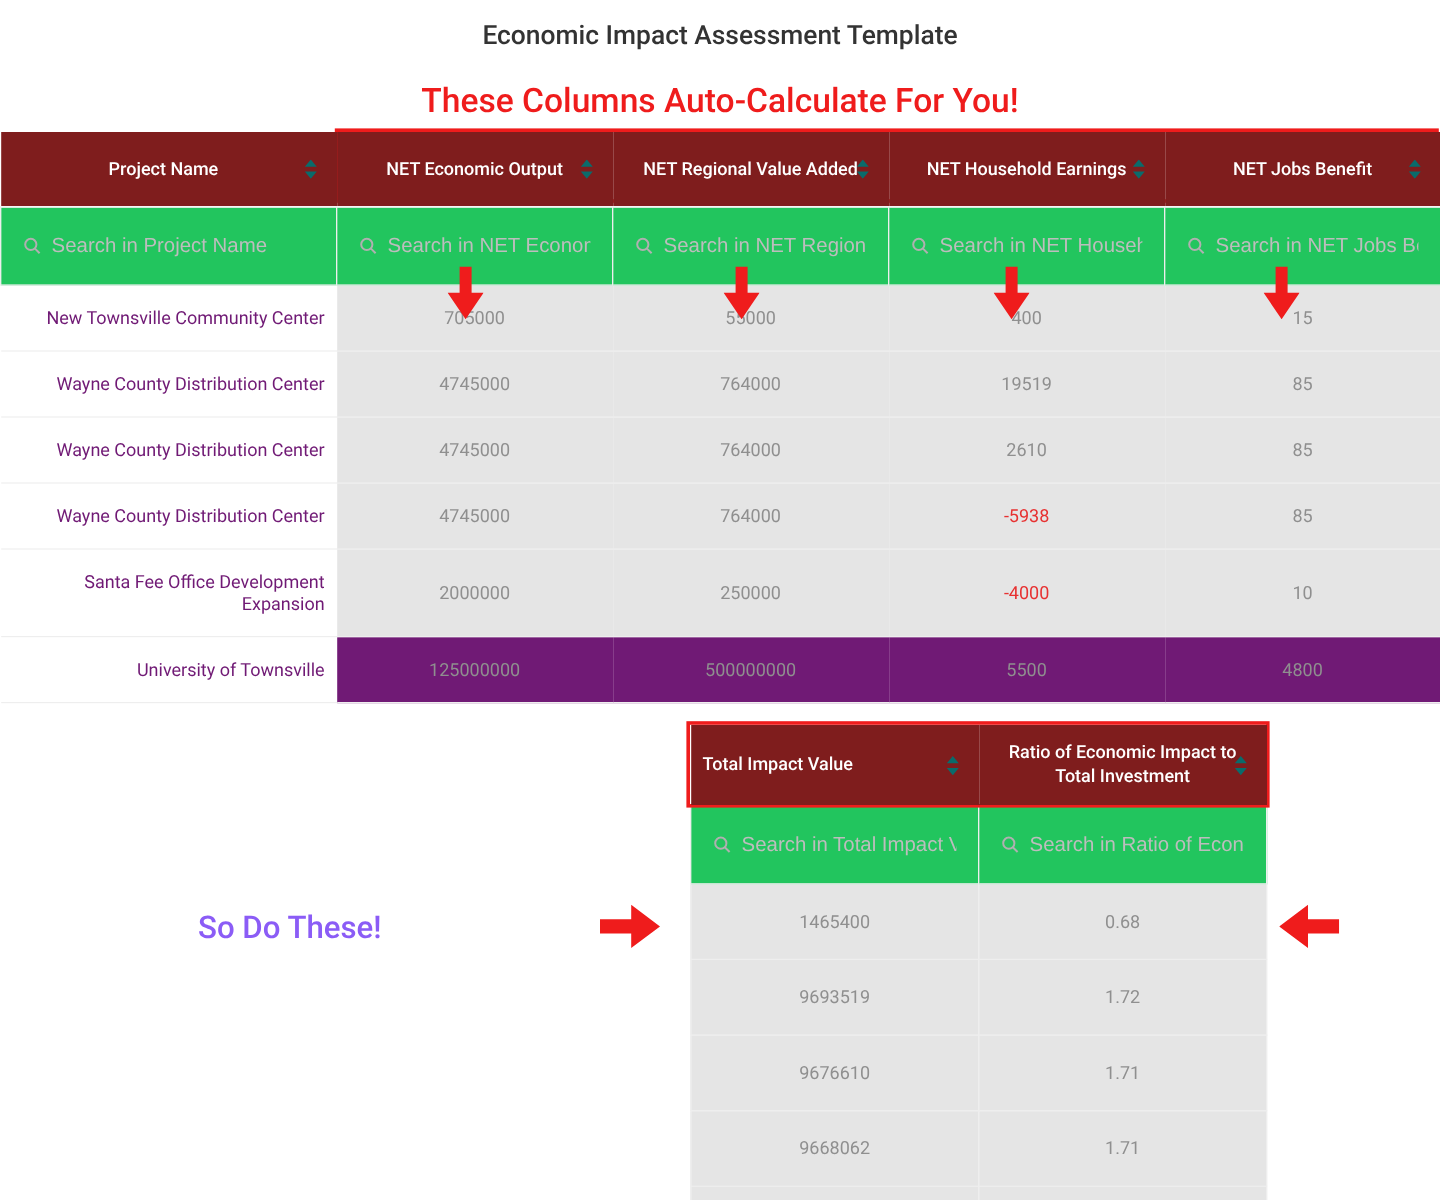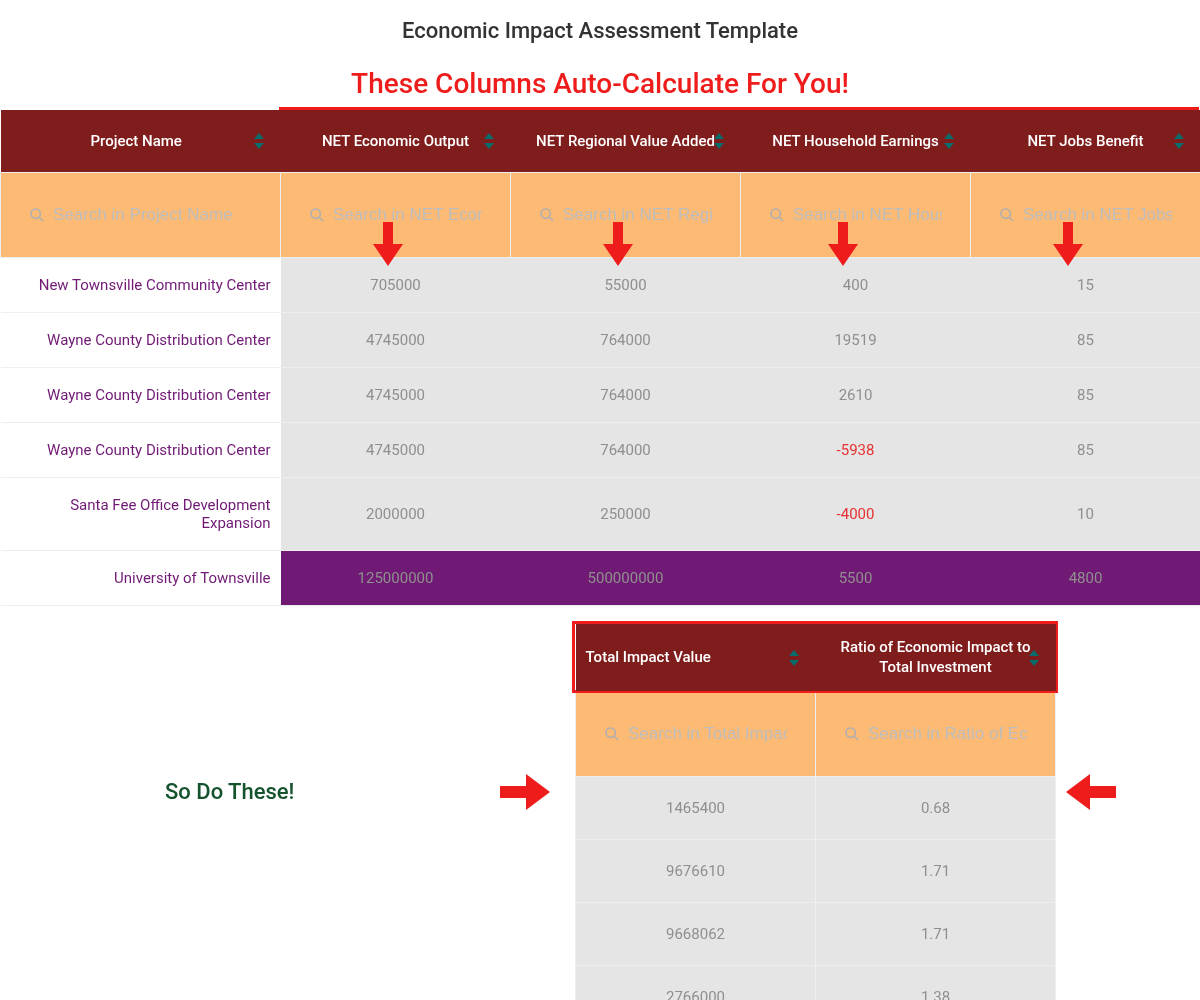--- a/index.html
+++ b/index.html
@@ -9,39 +9,39 @@
   .table-wrap { position: relative; }
   .hl-box { position: absolute; border: 3px solid #ef1c1c; pointer-events: none; }
   table { width: 100%; border-collapse: collapse; table-layout: fixed; }
   thead th {
     background: #7f1d1d; color: #fff; font-weight: 500; font-size: 15px;
     padding: 22px 10px; position: relative; text-align: center; margin-top: 40px;
   }
   thead th:first-child { text-align: left; padding-left: 90px; }
   .sort-ic { position: absolute; right: 16px; top: 50%; transform: translateY(-50%); width: 12px; height: 16px; }
   .sort-ic svg { width: 12px; height: 16px; display: block; }
-  .search-row td { background: #fdba74; padding: 18px; border: 1px solid #eee; }
+  .search-row td { background: #22c55e; padding: 8px; border: 1px solid #eee; }
   .search-cell { display: flex; align-items: center; padding: 14px 10px; gap: 8px; }
   .search-cell svg { width: 16px; height: 16px; flex: 0 0 auto; color: #b0b0b0; }
   .search-cell input {
     border: none; background: transparent; font-size: 17px; color: #333;
     width: 100%; outline: none;
   }
   .search-cell input::placeholder { color: #bdbdbd; }
   tbody.data tr td { padding: 18px 10px; font-size: 15px; border-top: 1px solid #eee; border-bottom: 1px solid #eee; }
   tbody.data tr td.name { text-align: right; color: #701a75; background: #fff; }
   tbody.data tr td.calc { text-align: center; color: #8f8f8f; background: #e5e5e5; }
   tbody.data tr td.calc.neg { color: #e73131; }
   tbody.data tr:last-child td.calc { background: #701a75; }
   .down-arrow { position: absolute; top: -10px; width: 30px; height: 44px; }
   .down-arrow svg { width: 30px; height: 44px; }
 
   .sec2 { margin-top: 18px; display: flex; }
   .sec2-left { flex: 0 0 575px; position: relative; }
-  .sec2-label { color: #14532d; font-size: 22px; font-weight: 500; position: absolute; left: 165px; top: 155px; }
+  .sec2-label { color: #8b5cf6; font-size: 26px; font-weight: 500; position: absolute; left: 165px; top: 155px; }
   .sec2-right-arrow { position: absolute; left: 500px; top: 150px; }
   .sec2-right-arrow svg, .sec2-left-arrow svg { width: 50px; height: 36px; }
   .sec2-left-arrow { position: absolute; left: 10px; top: 150px; }
   .sec2-table-wrap { position: relative; flex: 0 0 480px; }
   .sec2-after { flex: 0 0 145px; position: relative; }
   table.t2 { width: 480px; }
   table.t2 thead th { padding: 14px 10px; font-size: 15px; line-height: 1.3; }
   table.t2 .search-cell { padding: 14px 10px; }
   table.t2 tbody.data td { text-align: center; color: #8f8f8f; background: #e5e5e5; padding: 22px 10px; font-size: 15px; border: 1px solid #eee; }
 </style>
@@ -248,20 +248,24 @@
               </div>
             </td>
         </tr>
       </tbody>
       <tbody class="data" id="t2-body">
           <tr>
             <td>1465400</td>
             <td>0.68</td>
           </tr>
           <tr>
+            <td>9693519</td>
+            <td>1.72</td>
+          </tr>
+          <tr>
             <td>9676610</td>
             <td>1.71</td>
           </tr>
           <tr>
             <td>9668062</td>
             <td>1.71</td>
           </tr>
           <tr>
             <td>2766000</td>
             <td>1.38</td>

